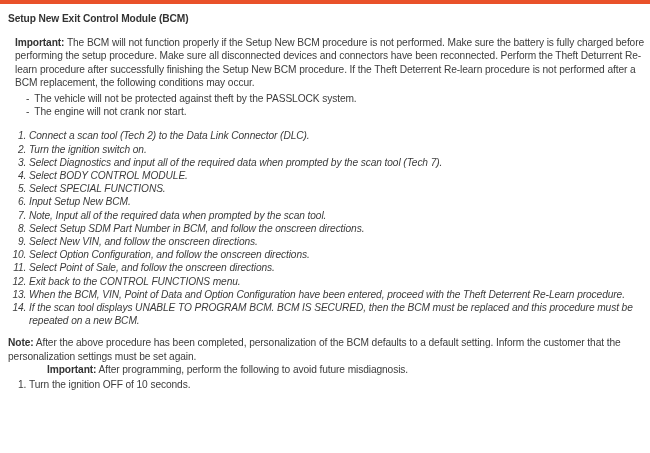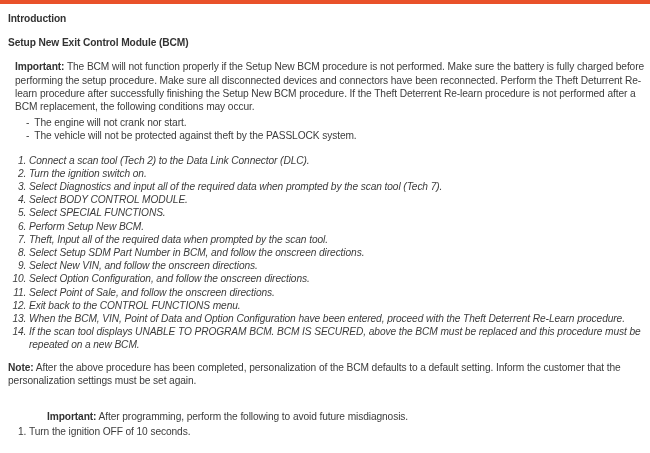--- a/index.html
+++ b/index.html
@@ -40,62 +40,61 @@
   }
   ul.dash-list li::before {
     content: "-";
     padding-right: 5px;
   }
   ol.steps {
     margin: 0 0 9px 0;
     padding-left: 21px;
   }
   ol.steps li { margin: 0; font-style: italic; }
-  p.note-para { margin-bottom: 23px; }
+  p.note-para { margin-bottom: 0; }
   p.post-important-para { margin-bottom: 2px; padding-left: 39px; }
   ol.post-steps {
     margin: 0;
     padding-left: 21px;
   }
 </style>
 </head>
 <body>
 
 <div class="page">
   <div class="top-accent" style="background: rgb(233, 81, 42);"></div>
 
   <div class="content">
 
-    <h3>Introduction</h3>
 
 
     <h3>Setup New Exit Control Module (BCM)</h3>
 
     <p class="important-para"><b>Important:</b> <span>The BCM will not function properly if the Setup New BCM procedure is not performed. Make sure the battery is fully charged before performing the setup procedure. Make sure all disconnected devices and connectors have been reconnected. Perform the Theft Deturrent Re-learn procedure after successfully finishing the Setup New BCM procedure. If the Theft Deterrent Re-learn procedure is not performed after a BCM replacement, the following conditions may occur.</span></p>
 
     <ul class="dash-list">
+      <li>The vehicle will not be protected against theft by the PASSLOCK system.</li>
       <li>The engine will not crank nor start.</li>
-      <li>The vehicle will not be protected against theft by the PASSLOCK system.</li>
     </ul>
 
     <ol class="steps">
       <li>Connect a scan tool (Tech 2) to the Data Link Connector (DLC).</li>
       <li>Turn the ignition switch on.</li>
       <li>Select Diagnostics and input all of the required data when prompted by the scan tool (Tech 7).</li>
       <li>Select BODY CONTROL MODULE.</li>
       <li>Select SPECIAL FUNCTIONS.</li>
-      <li>Perform Setup New BCM.</li>
-      <li>Theft, Input all of the required data when prompted by the scan tool.</li>
+      <li>Input Setup New BCM.</li>
+      <li>Note, Input all of the required data when prompted by the scan tool.</li>
       <li>Select Setup SDM Part Number in BCM, and follow the onscreen directions.</li>
       <li>Select New VIN, and follow the onscreen directions.</li>
       <li>Select Option Configuration, and follow the onscreen directions.</li>
       <li>Select Point of Sale, and follow the onscreen directions.</li>
       <li>Exit back to the CONTROL FUNCTIONS menu.</li>
       <li>When the BCM, VIN, Point of Data and Option Configuration have been entered, proceed with the Theft Deterrent Re-Learn procedure.</li>
-      <li>If the scan tool displays UNABLE TO PROGRAM BCM. BCM IS SECURED, above the BCM must be replaced and this procedure must be repeated on a new BCM.</li>
+      <li>If the scan tool displays UNABLE TO PROGRAM BCM. BCM IS SECURED, then the BCM must be replaced and this procedure must be repeated on a new BCM.</li>
     </ol>
 
     <p class="note-para"><b>Note:</b> <span>After the above procedure has been completed, personalization of the BCM defaults to a default setting. Inform the customer that the personalization settings must be set again.</span></p>
 
     <p class="post-important-para"><b>Important:</b> <span>After programming, perform the following to avoid future misdiagnosis.</span></p>
 
     <ol class="post-steps">
       <li>Turn the ignition OFF of 10 seconds.</li>
     </ol>
 

